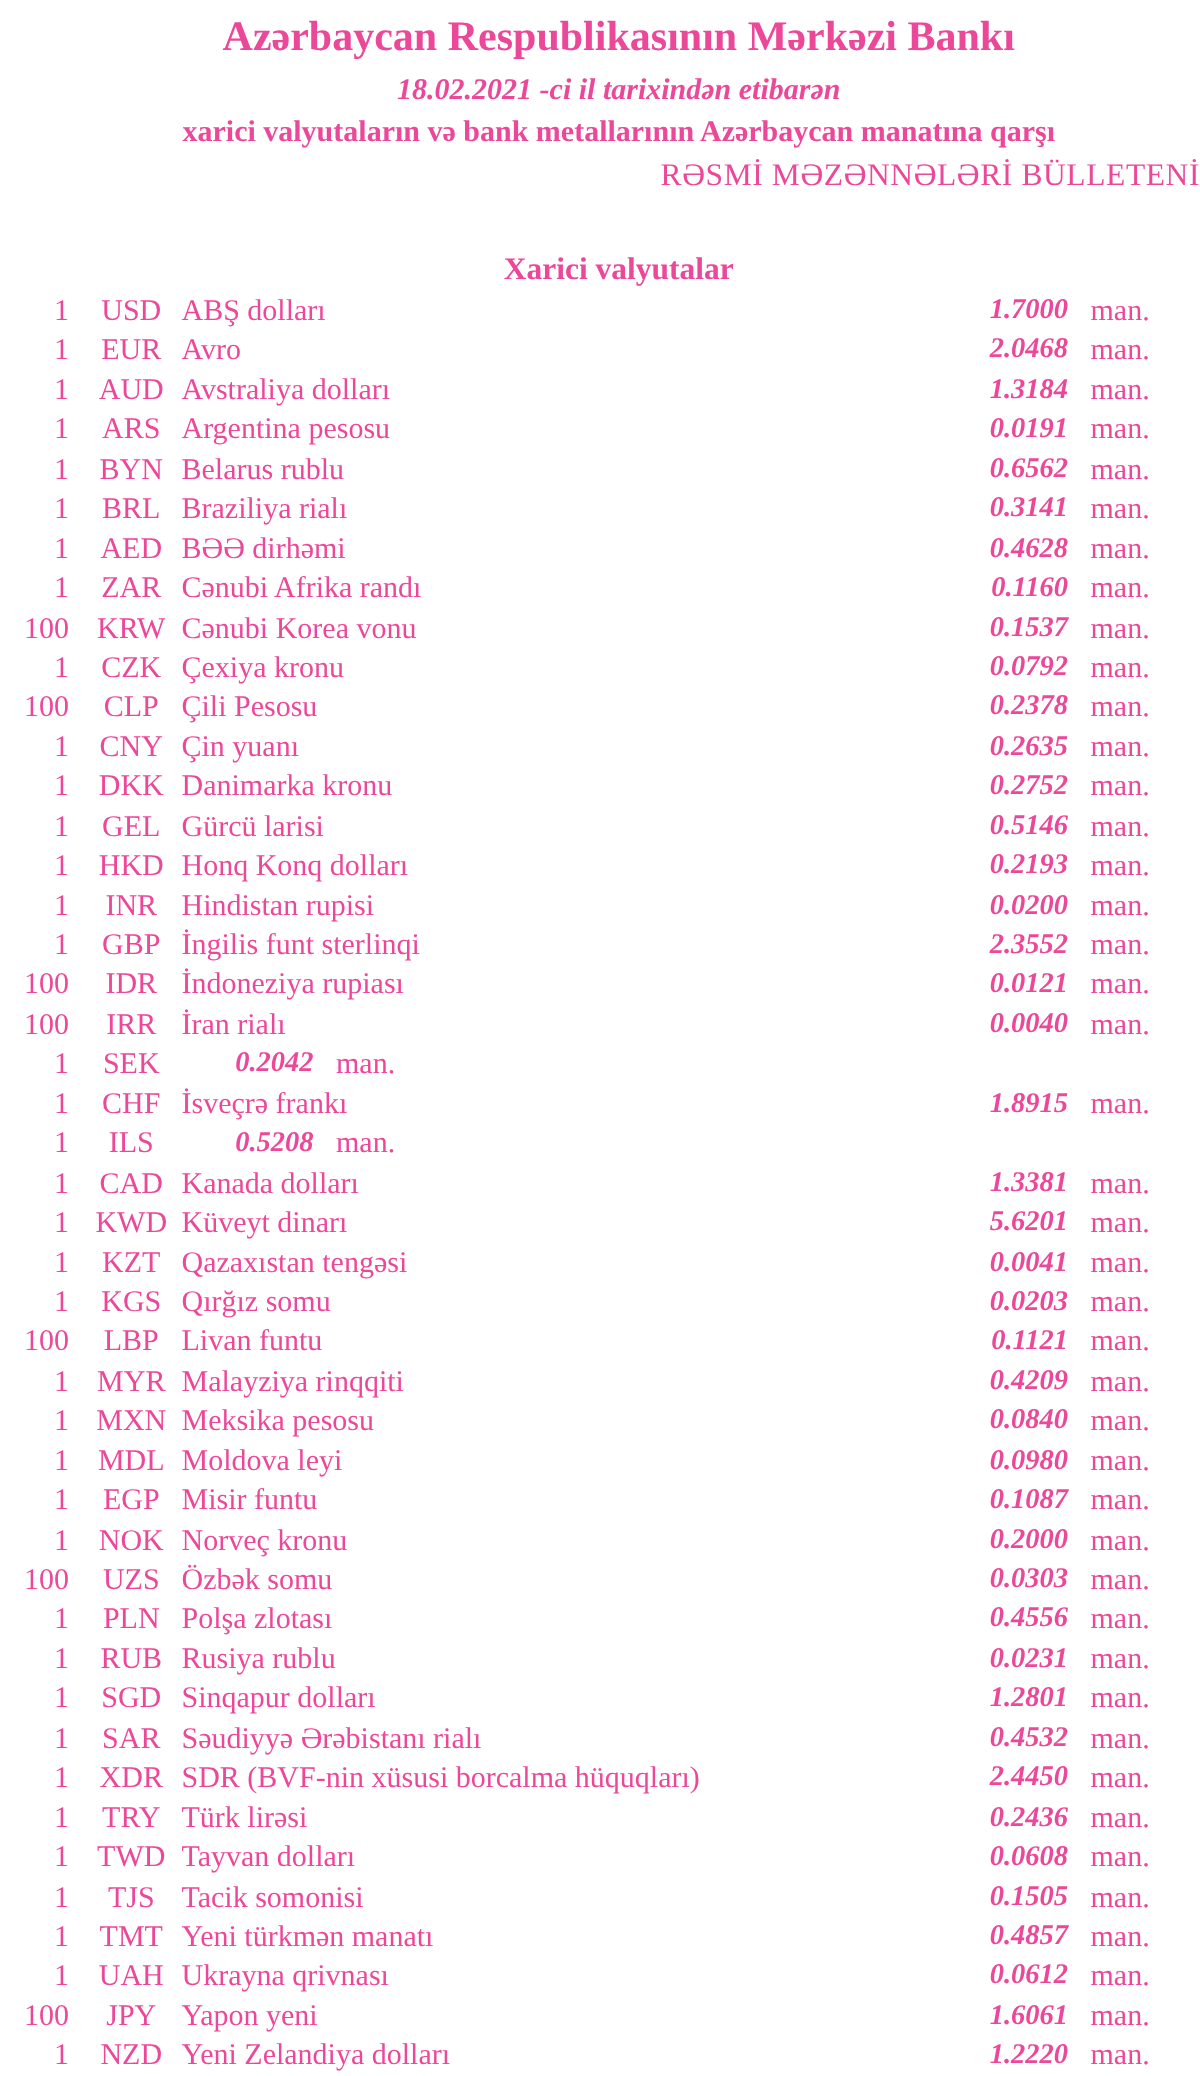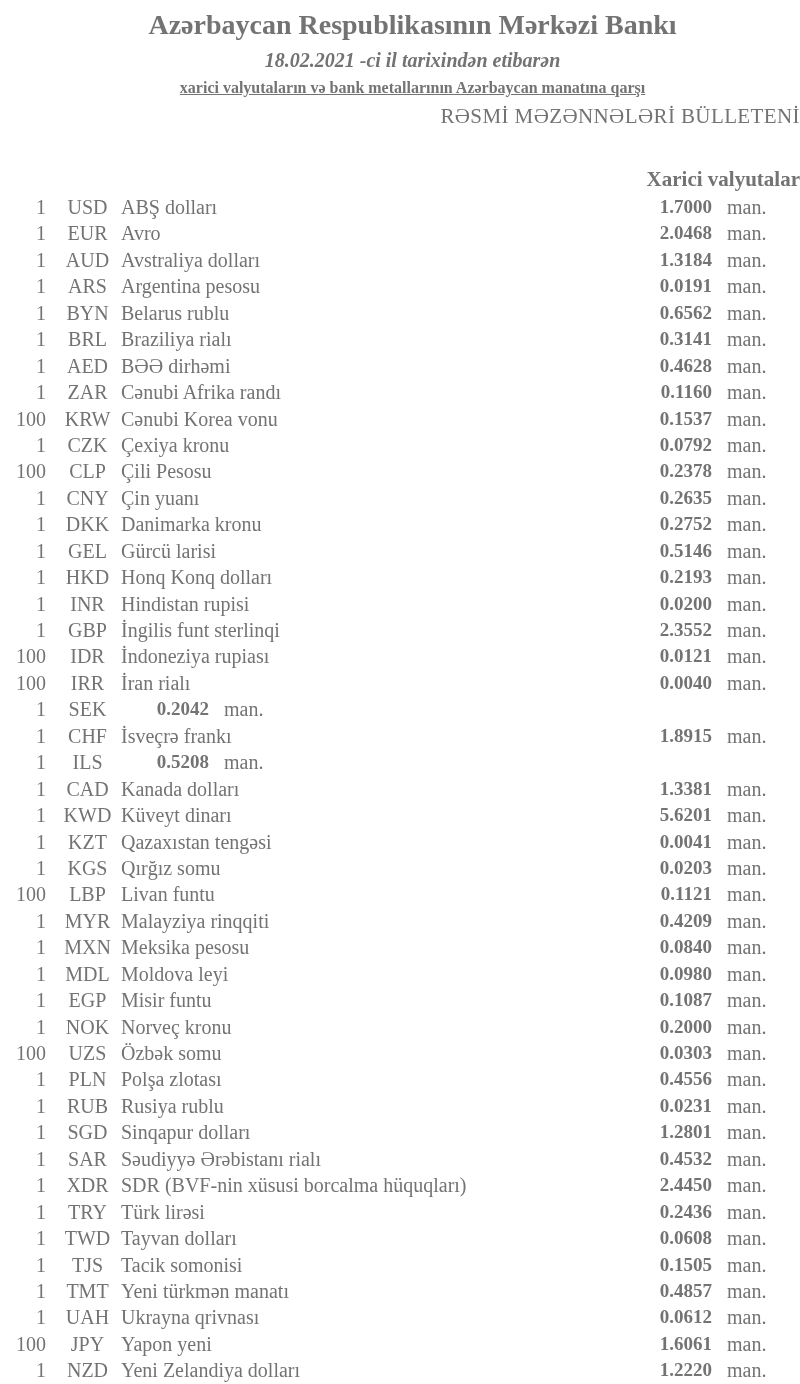--- a/index.html
+++ b/index.html
@@ -5,21 +5,21 @@
   html, body {
     margin: 0;
     padding: 0;
     background: #ffffff;
   }
   .page {
     position: relative;
     width: 800px;
     height: 1384px;
     background: #ffffff;
-    color: #737373;
+    color: #ec4899;
     font-family: "Liberation Serif", serif;
     overflow: hidden;
   }
   .header-block {
     position: absolute;
     top: 8px;
     left: 25px;
     right: 0;
     text-align: center;
   }
@@ -29,38 +29,37 @@
     line-height: 34px;
   }
   .date-line {
     font-size: 20px;
     font-weight: bold;
     line-height: 28px;
     margin-top: 4px;
     font-style: italic;
   }
   .subtitle-line {
-    font-size: 16px;
+    font-size: 20px;
     font-weight: bold;
     line-height: 28px;
-    text-decoration: underline;
   }
   .bulletin-title {
     font-size: 21px;
     font-weight: normal;
     line-height: 29px;
     letter-spacing: 0.4px;
     text-align: right;
   }
   .section-title {
     position: absolute;
     top: 166px;
     left: 25px;
     right: 0;
-    text-align: right;
+    text-align: center;
     font-size: 21px;
     font-weight: bold;
     line-height: 26px;
   }
   .rates-table {
     position: absolute;
     top: 194px;
     left: 0;
     width: 800px;
   }
@@ -85,20 +84,21 @@
   .name {
     flex: 1 1 auto;
     margin-left: 7px;
     overflow: hidden;
   }
   .rate {
     width: 95px;
     text-align: right;
     flex: 0 0 auto;
     font-weight: bold;
+    font-style: italic;
     font-size: 19px;
   }
   .man {
     width: 88px;
     padding-left: 15px;
     box-sizing: border-box;
     flex: 0 0 auto;
   }
 </style>
 </head>

